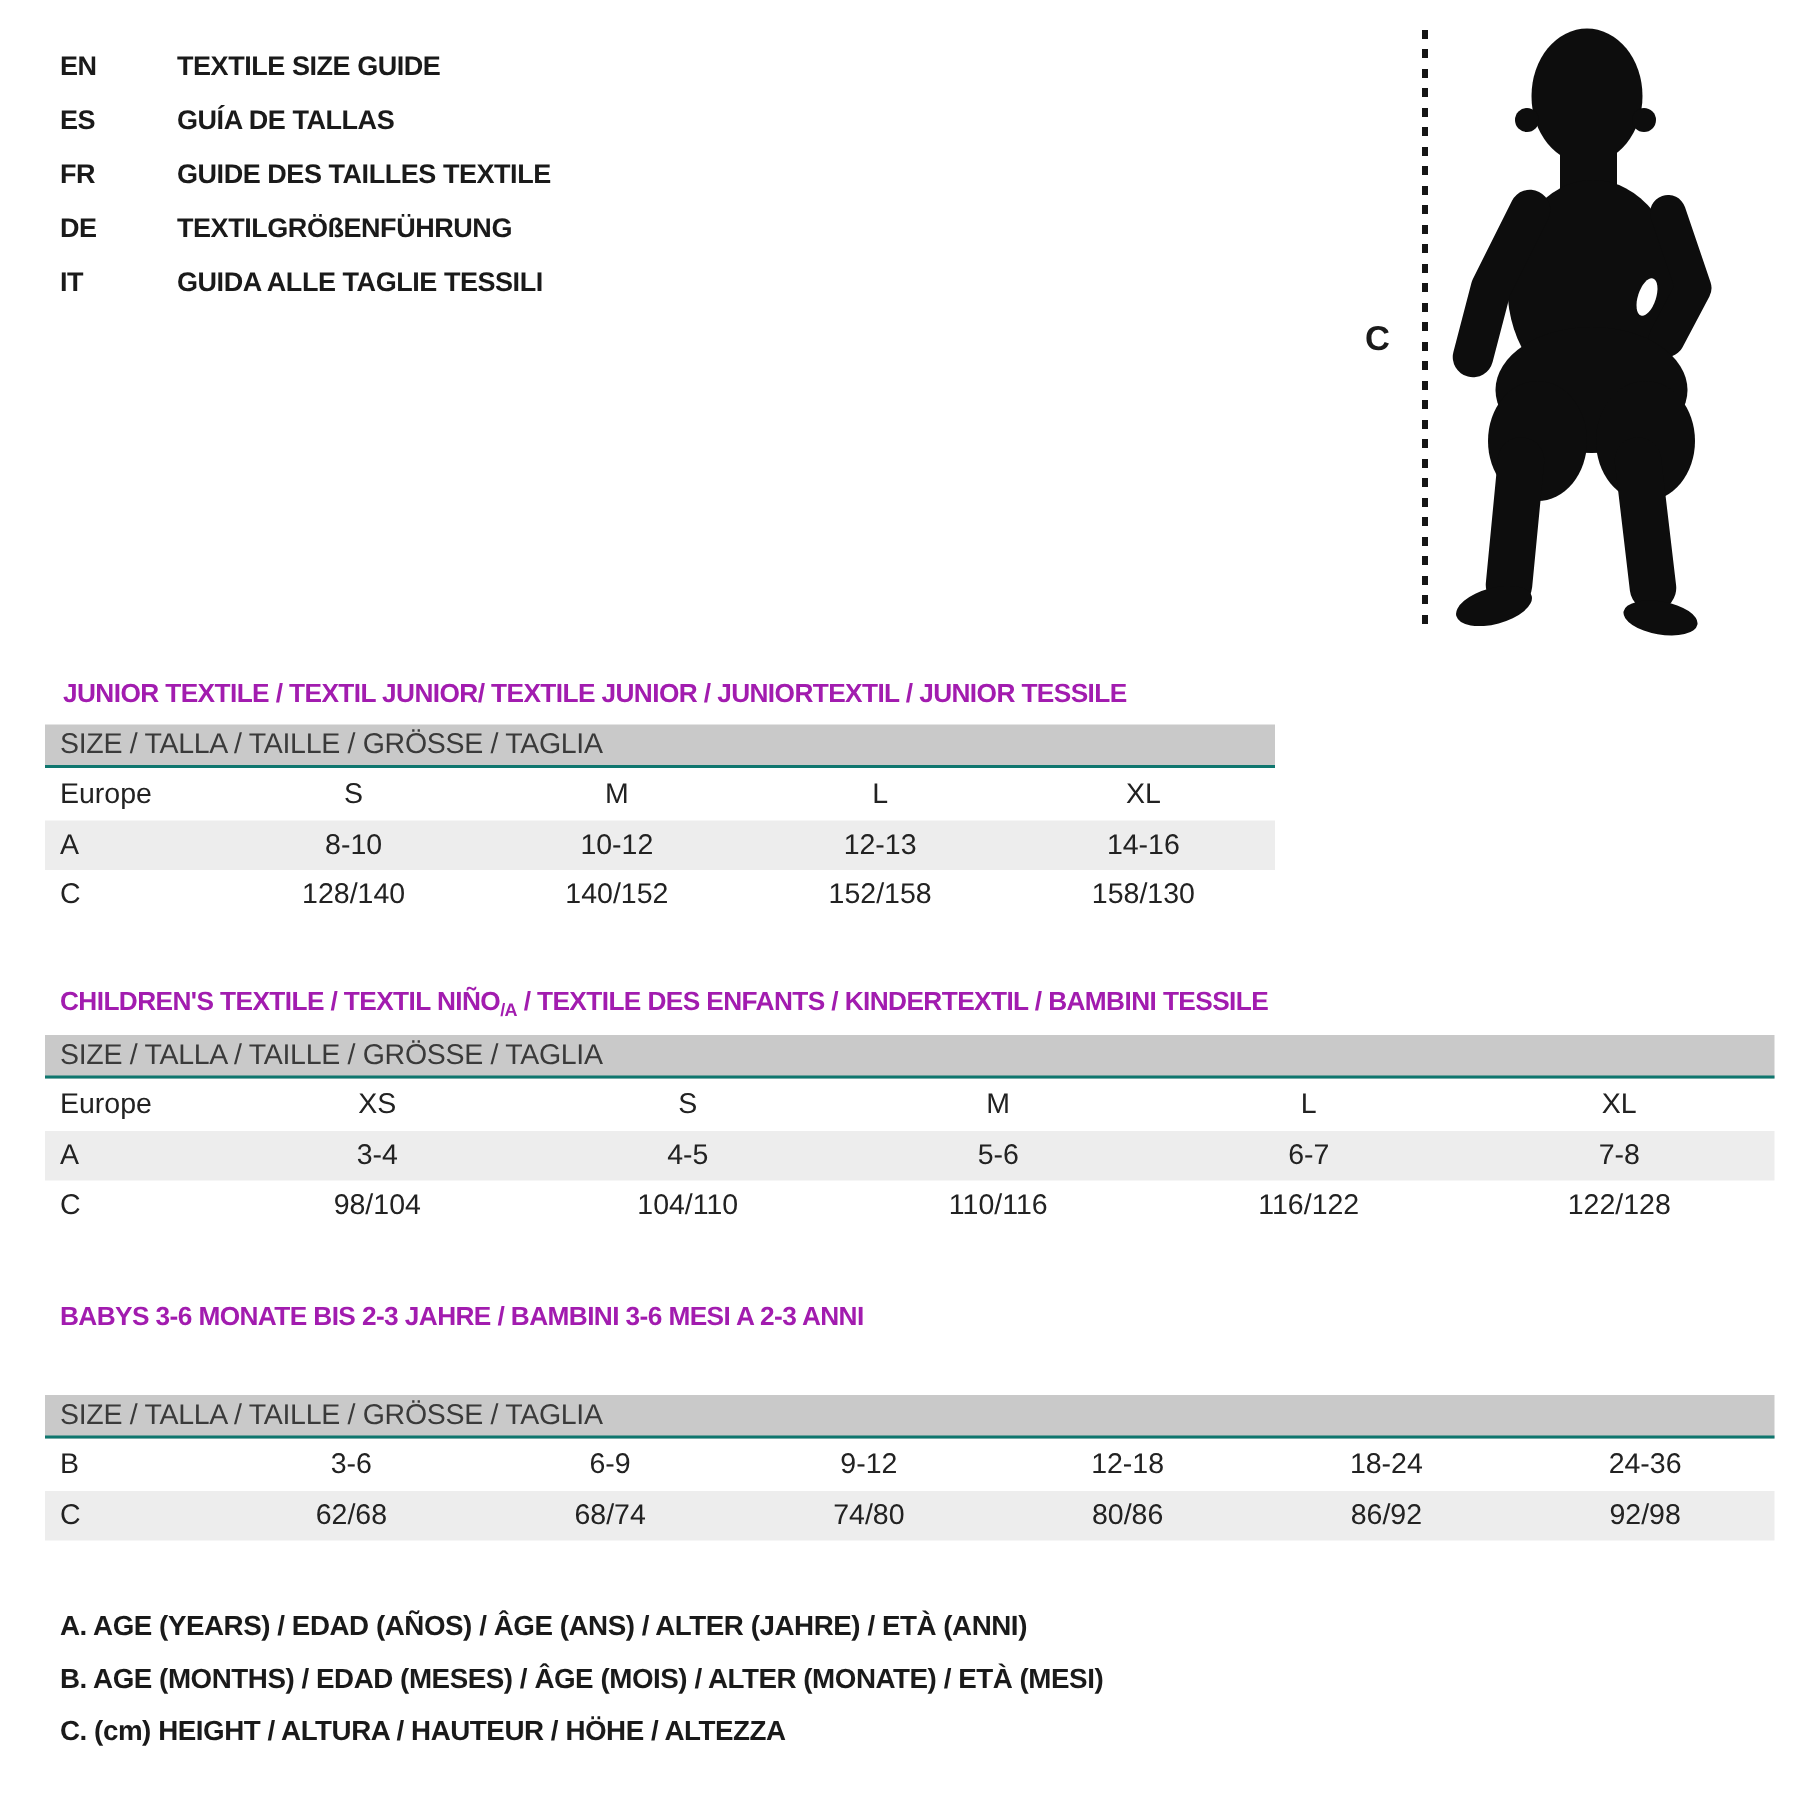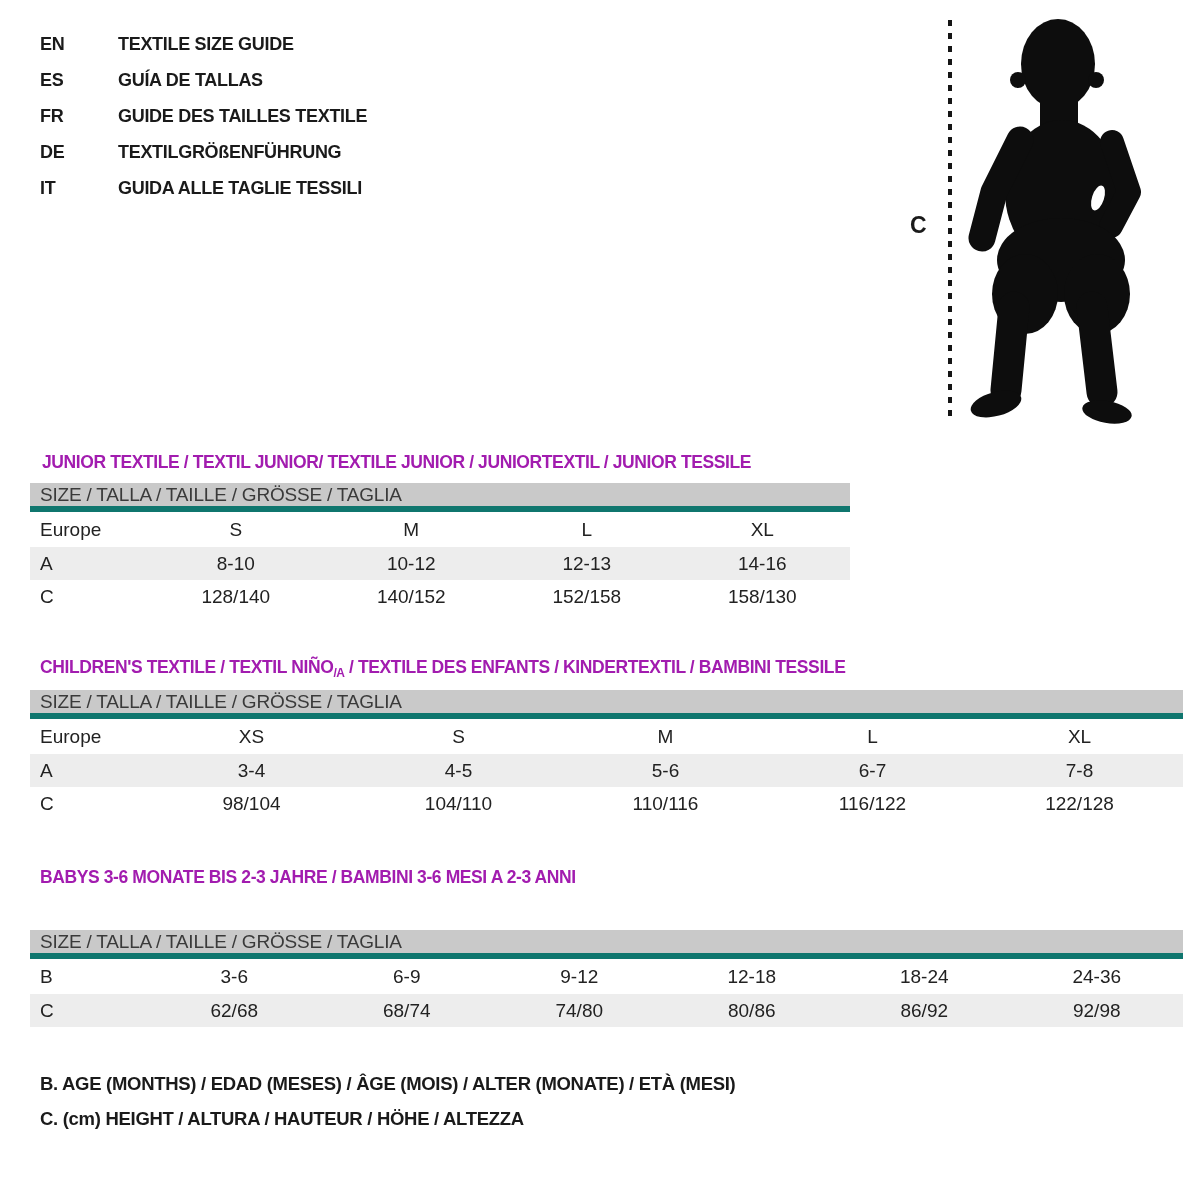--- a/index.html
+++ b/index.html
@@ -30,21 +30,21 @@
   .sec-title.junior{left:42px;top:437px;}
   .sec-title.children{left:40px;top:642px;}
   .sec-title.babies{left:40px;top:846px;line-height:33px;}
   .sub-a{font-size:12px;vertical-align:-4px;letter-spacing:-0.4px;}
 
   
   .size-table{position:absolute;left:30px;}
   .size-table.junior{top:483px;width:820px;}
   .size-table.children{top:690px;width:1153px;}
   .size-table.babies{top:930px;width:1153px;}
-  .band{height:29px;background:#c9c9c9;border-bottom:6px solid #0f766e;
+  .band{height:29px;background:#c9c9c9;border-bottom:2px solid #0f766e;
     display:flex;align-items:center;padding-left:10px;box-sizing:border-box;
     font-size:19px;color:#3a3a3a;letter-spacing:-0.2px;}
   .trow{display:flex;align-items:center;height:33px;font-size:19px;color:#222;}
   .trow.hrow{height:35px;}
   .trow.shade{background:#ededed;}
   .tlabel{width:118px;flex:0 0 118px;padding-left:10px;box-sizing:border-box;}
   .tcell{flex:1;text-align:center;}
 
   
   .legend{position:absolute;left:40px;top:1066px;}
@@ -175,17 +175,18 @@
       <span class="tcell">62/68</span>
       <span class="tcell">68/74</span>
       <span class="tcell">74/80</span>
       <span class="tcell">80/86</span>
       <span class="tcell">86/92</span>
       <span class="tcell">92/98</span>
     </div>
   </div>
 
   <div class="legend">
+    <div class="legend-line">A. AGE (YEARS) / EDAD (AÑOS) / ÂGE (ANS) / ALTER (JAHRE) / ETÀ (ANNI)</div>
     <div class="legend-line">B. AGE (MONTHS) / EDAD (MESES) / ÂGE (MOIS) / ALTER (MONATE) / ETÀ (MESI)</div>
     <div class="legend-line">C. (cm) HEIGHT / ALTURA / HAUTEUR / HÖHE / ALTEZZA</div>
   </div>
 
 </div>
 
 </body></html>

